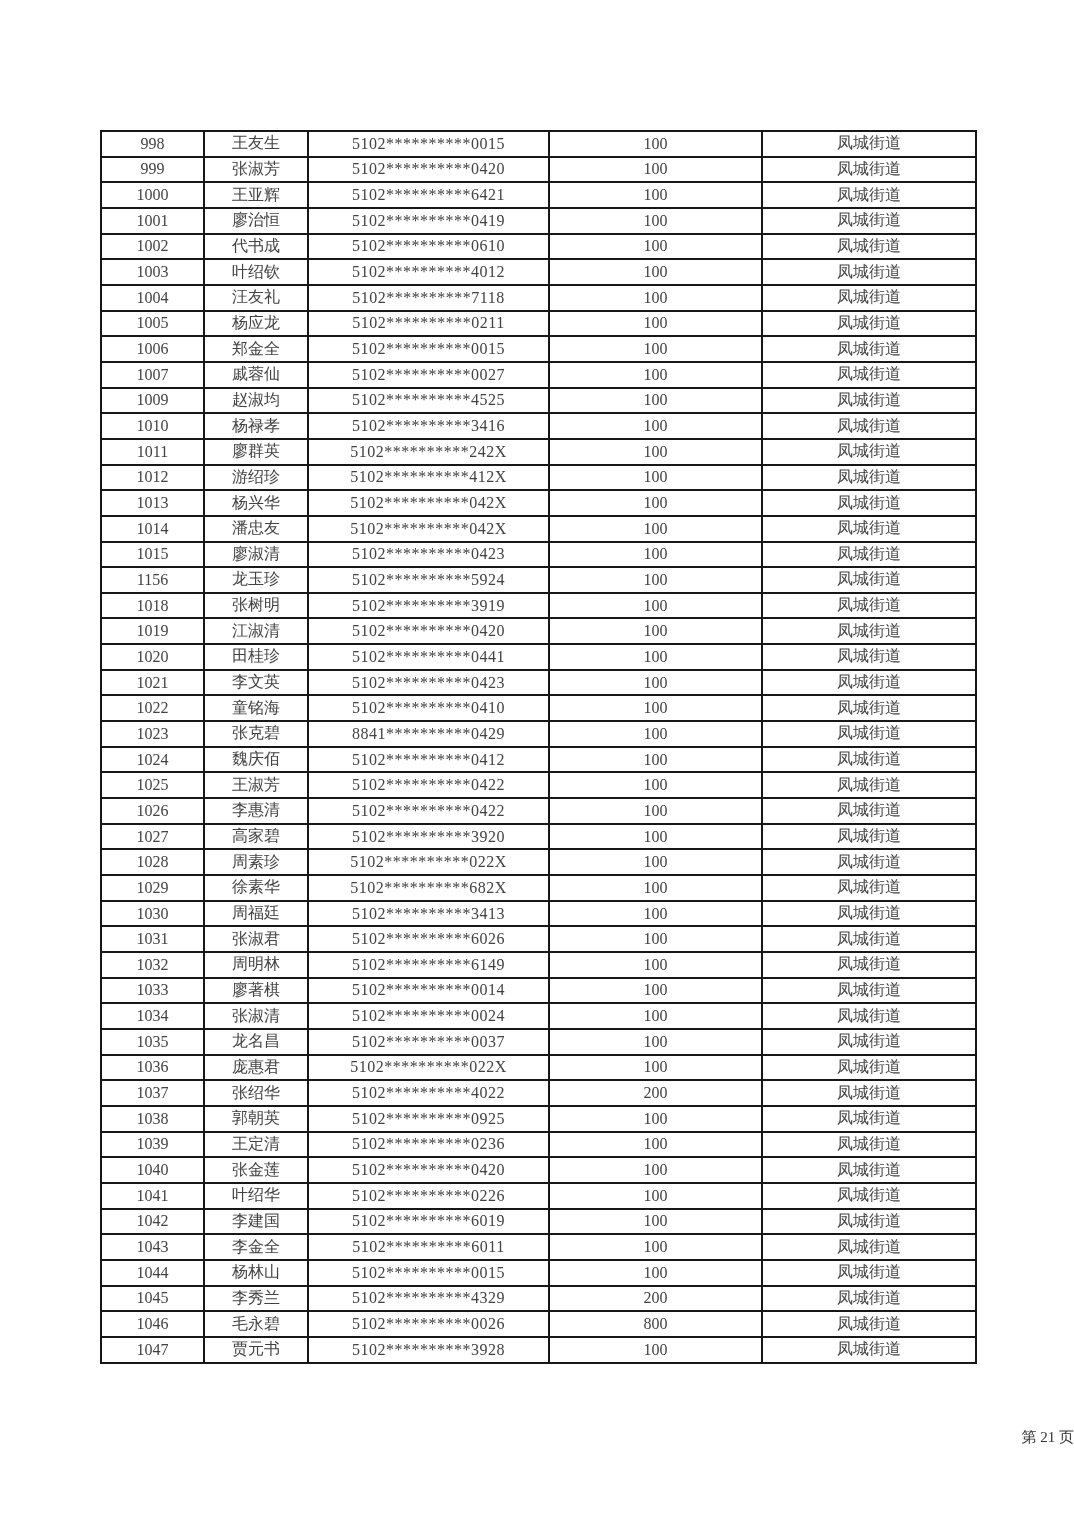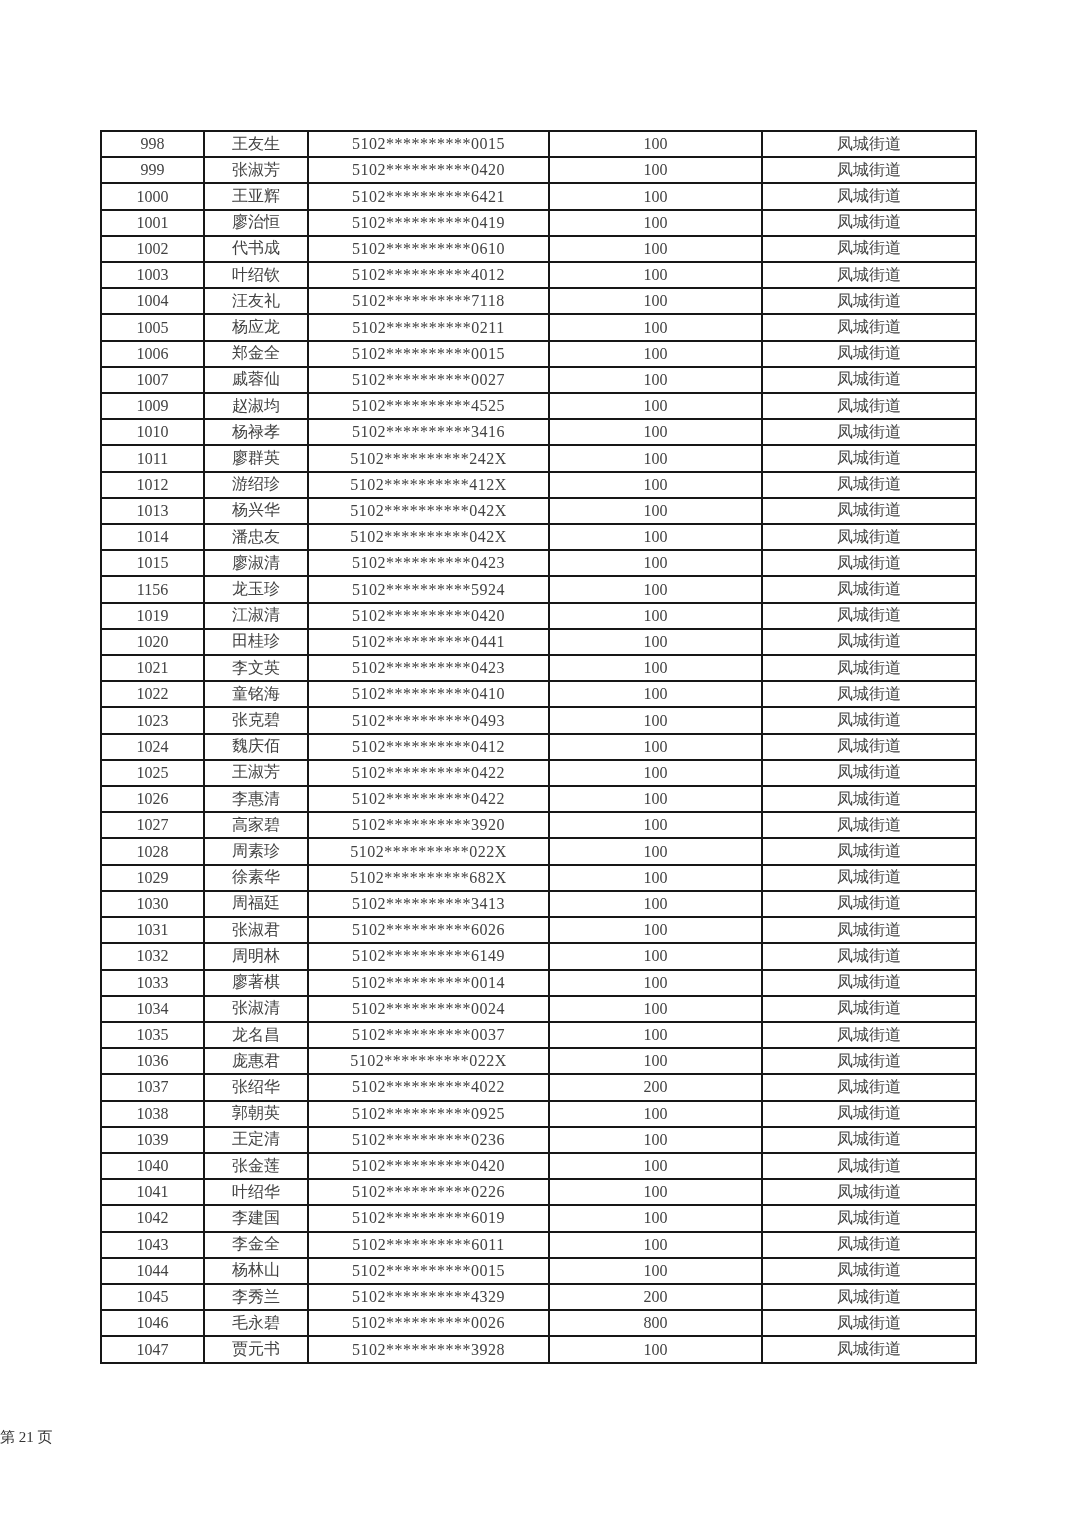--- a/index.html
+++ b/index.html
@@ -39,21 +39,21 @@
     overflow: hidden;
   }
   table.roster td.id-cell {
     letter-spacing: 0.5px;
   }
   .footer {
     position: absolute;
     left: 0;
     top: 1428px;
     width: 100%;
-    text-align: left;
+    text-align: right;
     font-size: 15px;
     color: #333333;
   }
 </style>
 </head>
 <body>
 
 <div class="page">
 
   <table class="roster">
@@ -204,20 +204,27 @@
 
 
     <tr>
       <td class="serial-cell">1156</td>
       <td class="name-cell">龙玉珍</td>
       <td class="id-cell">5102**********5924</td>
       <td class="amount-cell">100</td>
       <td class="district-cell">凤城街道</td>
     </tr>
 
+    <tr>
+      <td class="serial-cell">1018</td>
+      <td class="name-cell">张树明</td>
+      <td class="id-cell">5102**********3919</td>
+      <td class="amount-cell">100</td>
+      <td class="district-cell">凤城街道</td>
+    </tr>
 
     <tr>
       <td class="serial-cell">1019</td>
       <td class="name-cell">江淑清</td>
       <td class="id-cell">5102**********0420</td>
       <td class="amount-cell">100</td>
       <td class="district-cell">凤城街道</td>
     </tr>
 
     <tr>
@@ -240,21 +247,21 @@
       <td class="serial-cell">1022</td>
       <td class="name-cell">童铭海</td>
       <td class="id-cell">5102**********0410</td>
       <td class="amount-cell">100</td>
       <td class="district-cell">凤城街道</td>
     </tr>
 
     <tr>
       <td class="serial-cell">1023</td>
       <td class="name-cell">张克碧</td>
-      <td class="id-cell">5102**********0493</td>
+      <td class="id-cell">8841**********0429</td>
       <td class="amount-cell">100</td>
       <td class="district-cell">凤城街道</td>
     </tr>
 
     <tr>
       <td class="serial-cell">1024</td>
       <td class="name-cell">魏庆佰</td>
       <td class="id-cell">5102**********0412</td>
       <td class="amount-cell">100</td>
       <td class="district-cell">凤城街道</td>

